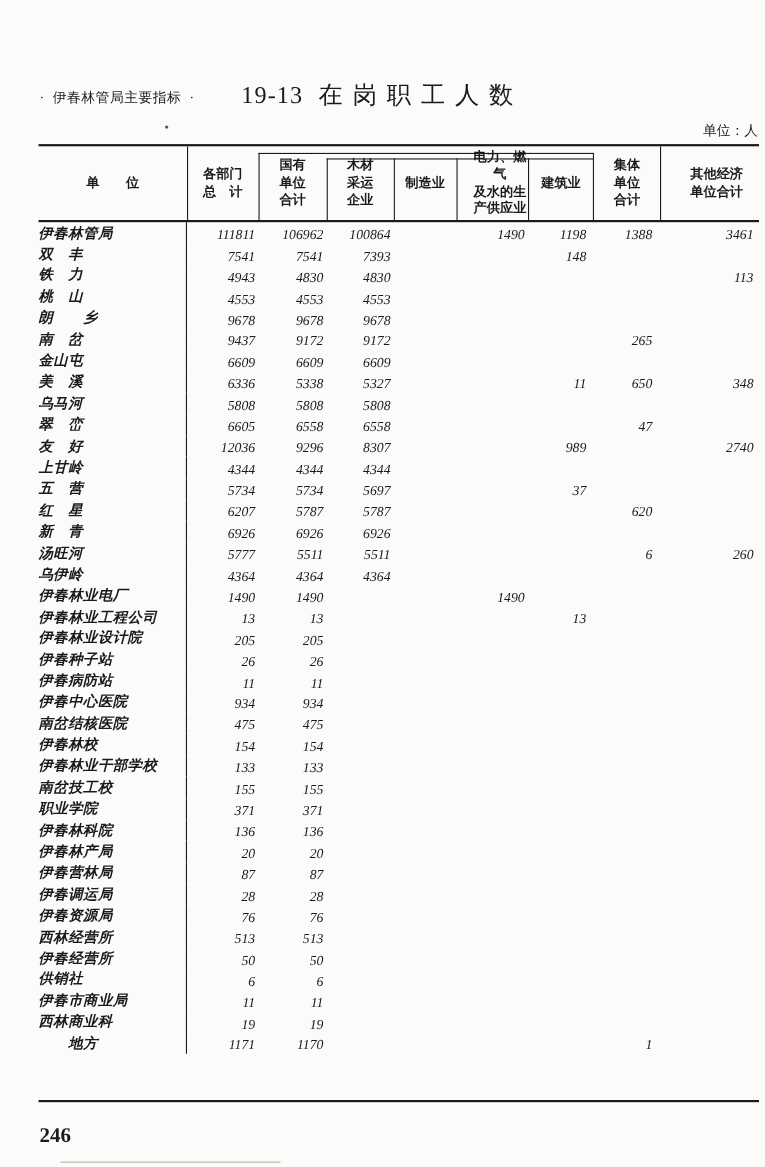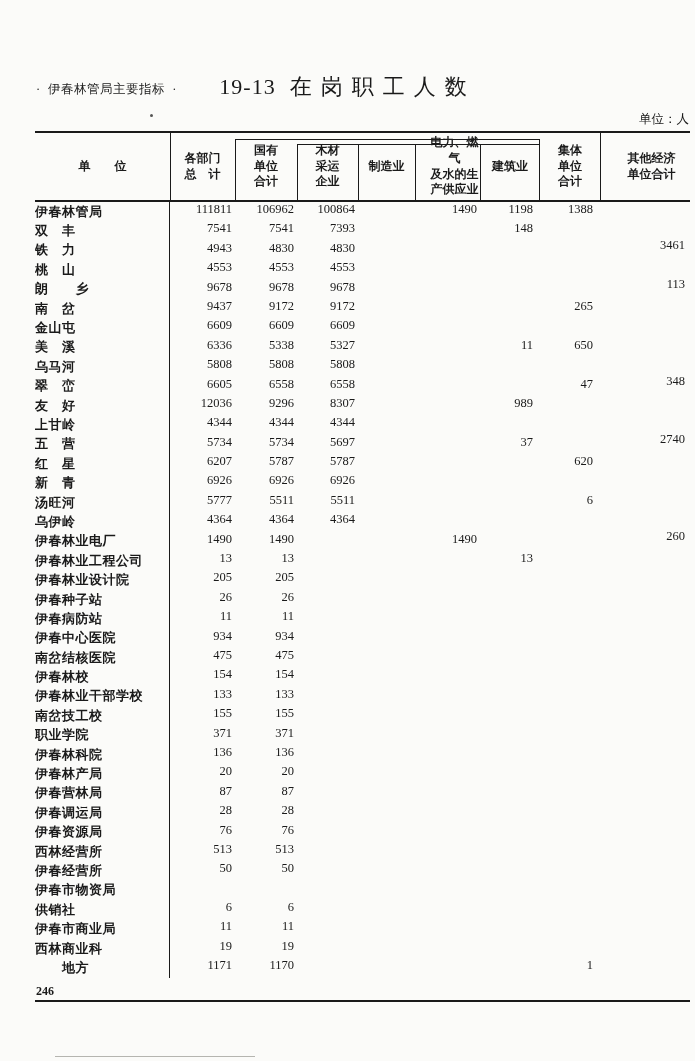--- a/index.html
+++ b/index.html
@@ -53,33 +53,33 @@
   }
   .grp-inner {
     position:absolute; left:262px; width:243px; top:11px; bottom:0;
     border-top:1.5px solid #1a1a1a; border-left:1px solid #1a1a1a;
     box-sizing:border-box;
   }
   .vi { top:11px; }
   .v323{left:323px;} .v380{left:380px;} .v445{left:445px;}
   
   .tbody { position:relative; width:655px; height:796px; }
-  .row { display:flex; height:19.4px; align-items:flex-start; }
+  .row { display:flex; height:19.4px; align-items:flex-end;font-style:italic; }
   .cell { box-sizing:border-box; overflow:hidden; }
   .unit-cell {
     width:135px; height:100%; display:flex; align-items:center;
     border-right:1px solid #1a1a1a;
     font-size:13px; font-weight:600; letter-spacing:0.5px; white-space:pre;
   }
   .num-cell {
     font-size:12.5px; text-align:right; font-weight:500;
     font-family:"Liberation Serif","DejaVu Serif",serif;
   }
   .p3{padding-right:3px;} .p7{padding-right:7px;} .p5{padding-right:5px;margin-top:36px;}
-  .page-number { position:absolute; left:36px; top:984px; font-size:12px; font-weight:600; }
+  .page-number { position:absolute; left:36px; top:1022px; font-size:19px; font-weight:600; }
   .scan-line { position:absolute; left:55px; top:1056px; width:200px; height:1px; background:#b5b5b0; }
   .scan-dot { position:absolute; left:150px; top:114px; width:3px; height:3px; background:#555; border-radius:50%; }
 </style>
 </head>
 <body>
 
 <div class="breadcrumb">·  伊春林管局主要指标  ·</div>
 
 <div class="title">
   <span class="num">19-13</span><span class="cjk">在岗职工人数</span>
@@ -498,31 +498,20 @@
         <div class="cell num-cell c1 p3">50</div>
         <div class="cell num-cell c2 p3">50</div>
         <div class="cell num-cell c3 p3"></div>
         <div class="cell num-cell c4 p3"></div>
         <div class="cell num-cell c5 p3"></div>
         <div class="cell num-cell c6 p7"></div>
         <div class="cell num-cell c7 p7"></div>
         <div class="cell num-cell c8 p5"></div>
       </div>
       <div class="row">
-        <div class="cell unit-cell">伊春市物资局</div>
-        <div class="cell num-cell c1 p3"></div>
-        <div class="cell num-cell c2 p3"></div>
-        <div class="cell num-cell c3 p3"></div>
-        <div class="cell num-cell c4 p3"></div>
-        <div class="cell num-cell c5 p3"></div>
-        <div class="cell num-cell c6 p7"></div>
-        <div class="cell num-cell c7 p7"></div>
-        <div class="cell num-cell c8 p5"></div>
-      </div>
-      <div class="row">
         <div class="cell unit-cell">供销社</div>
         <div class="cell num-cell c1 p3">6</div>
         <div class="cell num-cell c2 p3">6</div>
         <div class="cell num-cell c3 p3"></div>
         <div class="cell num-cell c4 p3"></div>
         <div class="cell num-cell c5 p3"></div>
         <div class="cell num-cell c6 p7"></div>
         <div class="cell num-cell c7 p7"></div>
         <div class="cell num-cell c8 p5"></div>
       </div>

